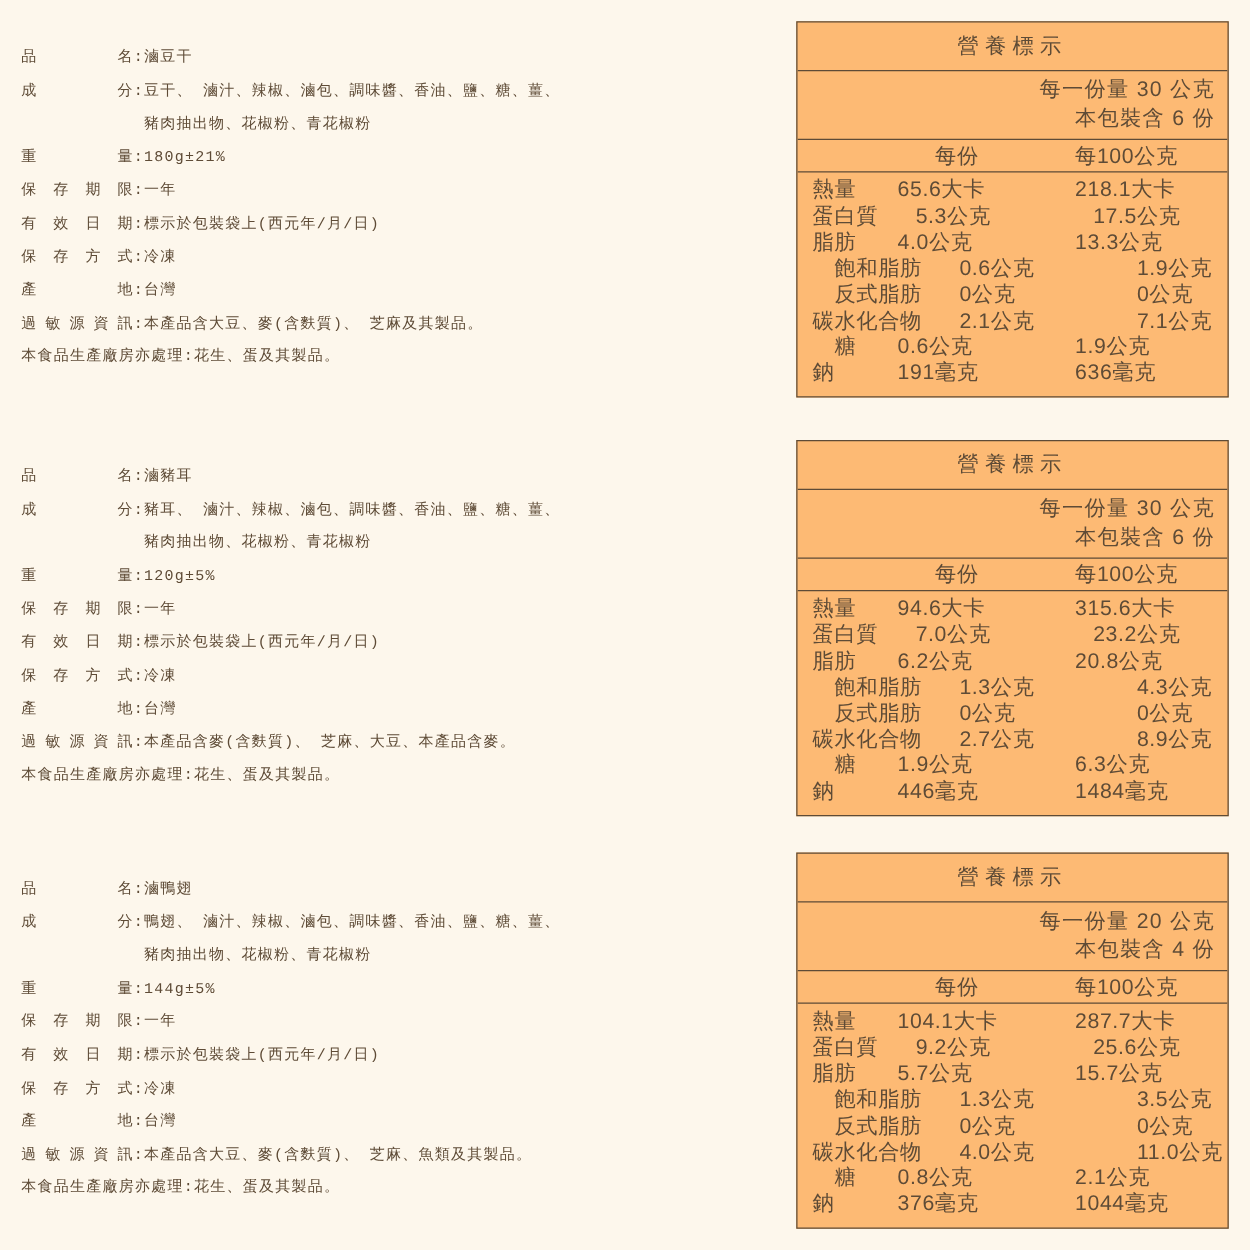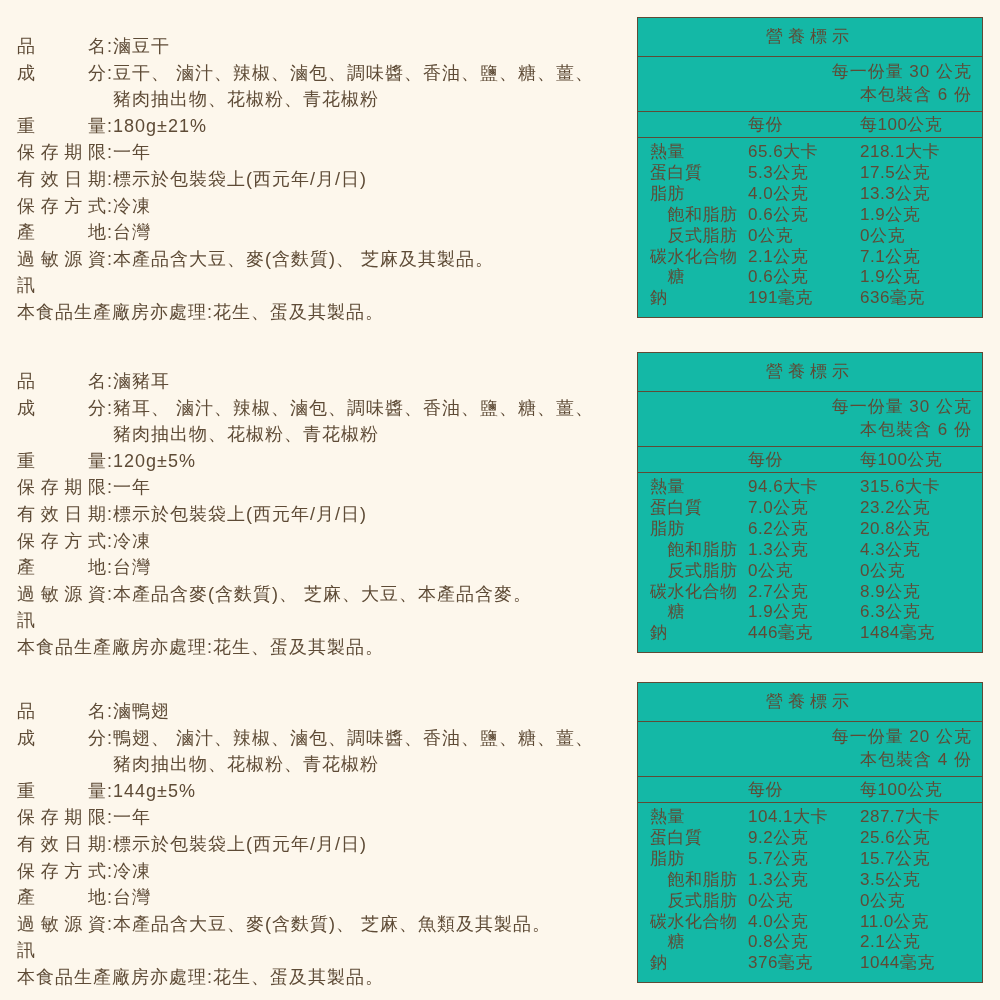--- a/index.html
+++ b/index.html
@@ -18,23 +18,24 @@
   .product-section:nth-of-type(1) { top: 17px; }
   .product-section:nth-of-type(2) { top: 352px; }
   .product-section:nth-of-type(3) { top: 682px; }
 
   
   .info {
     position: absolute;
     left: 17px;
     top: 16px;
     width: 608px;
-    font-size: 18px;
+    font-size: 12px;
     line-height: 26.6px;
     letter-spacing: 1px;
+    font-family: Liberation Mono, monospace;
   }
   .info-row { display: flex; align-items: flex-start; }
   .info-label {
     flex: 0 0 90px;
     text-align: justify;
     text-align-last: justify;
   }
   .colon { flex: 0 0 auto; }
   .info-value { flex: 1; min-width: 0; }
   .value-line { white-space: nowrap; }
@@ -42,21 +43,21 @@
 
   
   .ntable {
     position: absolute;
     left: 637px;
     top: 0;
     width: 346px;
     height: 301px;
     box-sizing: border-box;
     border: 1.5px solid #5E4B36;
-    background: #14b8a6;
+    background: #fdba74;
     font-size: 17px;
     letter-spacing: 0.5px;
     overflow: hidden;
   }
   .nt-title {
     text-align: center;
     line-height: 38px;
     height: 38px;
     letter-spacing: 5px;
     border-bottom: 1.5px solid #5E4B36;
@@ -71,21 +72,21 @@
   .nt-header {
     display: flex;
     align-items: center;
     height: 25px;
     padding-right: 10px;
     border-bottom: 1.5px solid #5E4B36;
   }
   .nt-spacer { flex: 1; }
   .nt-cell { flex: 0 0 112px; text-align: left; white-space: nowrap; }
   .nt-body { padding: 4px 10px 6px 12px; }
-  .nt-row { display: flex; line-height: 20.9px; }
+  .nt-row { display: flex; line-height: 20.9px; gap: 30px; }
   .nt-name { flex: 1; text-align: left; white-space: pre; }
 </style>
 </head>
 <body>
 
 <div class="page">
   <div class="sections">
 
       <section class="product-section">
 

